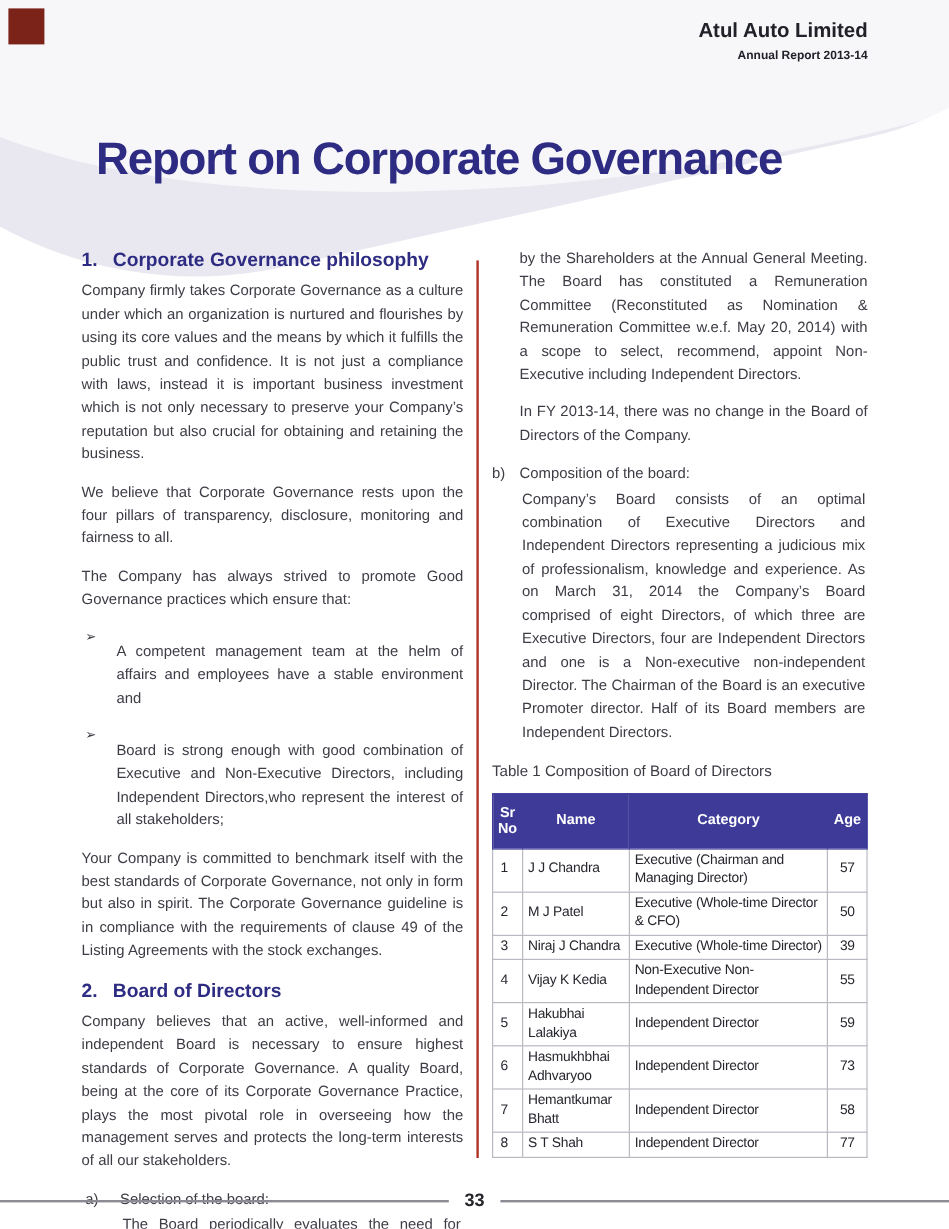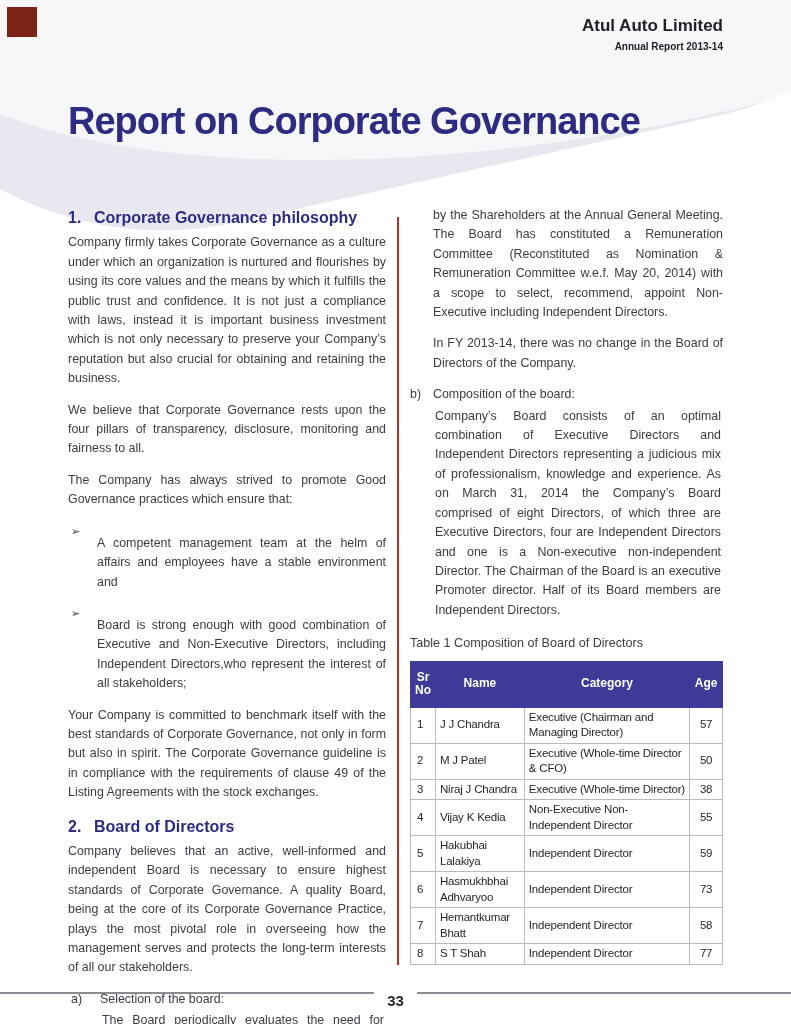--- a/index.html
+++ b/index.html
@@ -13,21 +13,21 @@
   .sw1{position:absolute;top:-248px;left:-155px;width:1100px;height:430px;
        background:#e9e8f0;transform:rotate(-12.5deg);
        border-radius:0 0 260px 340px;}
   .sw2{position:absolute;top:-330px;left:-120px;width:1350px;height:470px;
        background:#ffffff;opacity:.62;border-radius:50%;transform:rotate(-9deg);}
   .corner{position:absolute;top:7px;left:7px;width:30px;height:30px;background:#7b2219;}
   
   .masthead{position:absolute;top:16px;right:68px;text-align:right;z-index:2;}
   .company{font-size:17px;font-weight:700;color:#212129;margin-bottom:5px;}
   .edition{font-size:10px;font-weight:600;color:#212129;}
-  .title{position:absolute;top:100px;left:68px;margin:0;z-index:2;
+  .title{position:absolute;top:100px;left:68px;margin:12px;z-index:2;
          font-size:38px;font-weight:700;letter-spacing:-1px;color:#2d2b82;text-align:center;}
   
   .col{position:absolute;z-index:2;font-size:12.4px;line-height:19.4px;}
   .col-left{top:208px;left:68px;width:318px;}
   .col-right{top:206px;left:410px;width:313px;}
   .divider{position:absolute;left:397px;top:217px;width:2px;height:748px;background:#b03227;z-index:2;}
   .col p{margin:0 0 12px 0;text-align:justify;}
   .sec{margin:0 0 6px 0;font-size:16px;font-weight:700;color:#2d2b82;display:flex;}
   .sec .sec-num{width:26px;flex:none;}
   .sec2{margin-top:14px;}
@@ -46,21 +46,21 @@
   table{width:100%;border-collapse:collapse;table-layout:fixed;
         font-size:11.5px;line-height:15.5px;color:#26262e;}
   col.c-sr{width:8%;}col.c-name{width:28.5%;}col.c-cat{width:53%;}col.c-age{width:10.5%;}
   thead th{background:#3d3b97;color:#ffffff;font-weight:700;text-align:center;
            padding:9px 2px;font-size:12px;line-height:13.5px;border:1px solid #3d3b97;}
   tbody td{border:1px solid #b9b9c2;padding:2px 4px;vertical-align:middle;
            letter-spacing:-0.2px;}
   td.t-sr{text-align:left;padding-left:6px;}
   td.t-age{text-align:center;}
   
-  .footer{position:absolute;left:0;right:0;top:992px;display:flex;align-items:flex-start;z-index:2;}
+  .footer{position:absolute;left:0;right:0;top:992px;display:flex;align-items:center;z-index:2;}
   .fline{flex:1;height:2px;background:#8b8b93;}
   .pnum{flex:none;padding:0 13px;font-size:15px;font-weight:700;color:#26262b;}
 </style>
 </head>
 <body>
 
 <div class="page">
 
   <div class="hero">
     <div class="sw1"></div>
@@ -152,21 +152,21 @@
         <tr>
           <td class="t-sr">2</td>
           <td>M J Patel</td>
           <td>Executive (Whole-time Director &amp; CFO)</td>
           <td class="t-age">50</td>
         </tr>
         <tr>
           <td class="t-sr">3</td>
           <td>Niraj J Chandra</td>
           <td>Executive (Whole-time Director)</td>
-          <td class="t-age">38</td>
+          <td class="t-age">39</td>
         </tr>
         <tr>
           <td class="t-sr">4</td>
           <td>Vijay K Kedia</td>
           <td>Non-Executive Non-Independent Director</td>
           <td class="t-age">55</td>
         </tr>
         <tr>
           <td class="t-sr">5</td>
           <td>Hakubhai Lalakiya</td>

